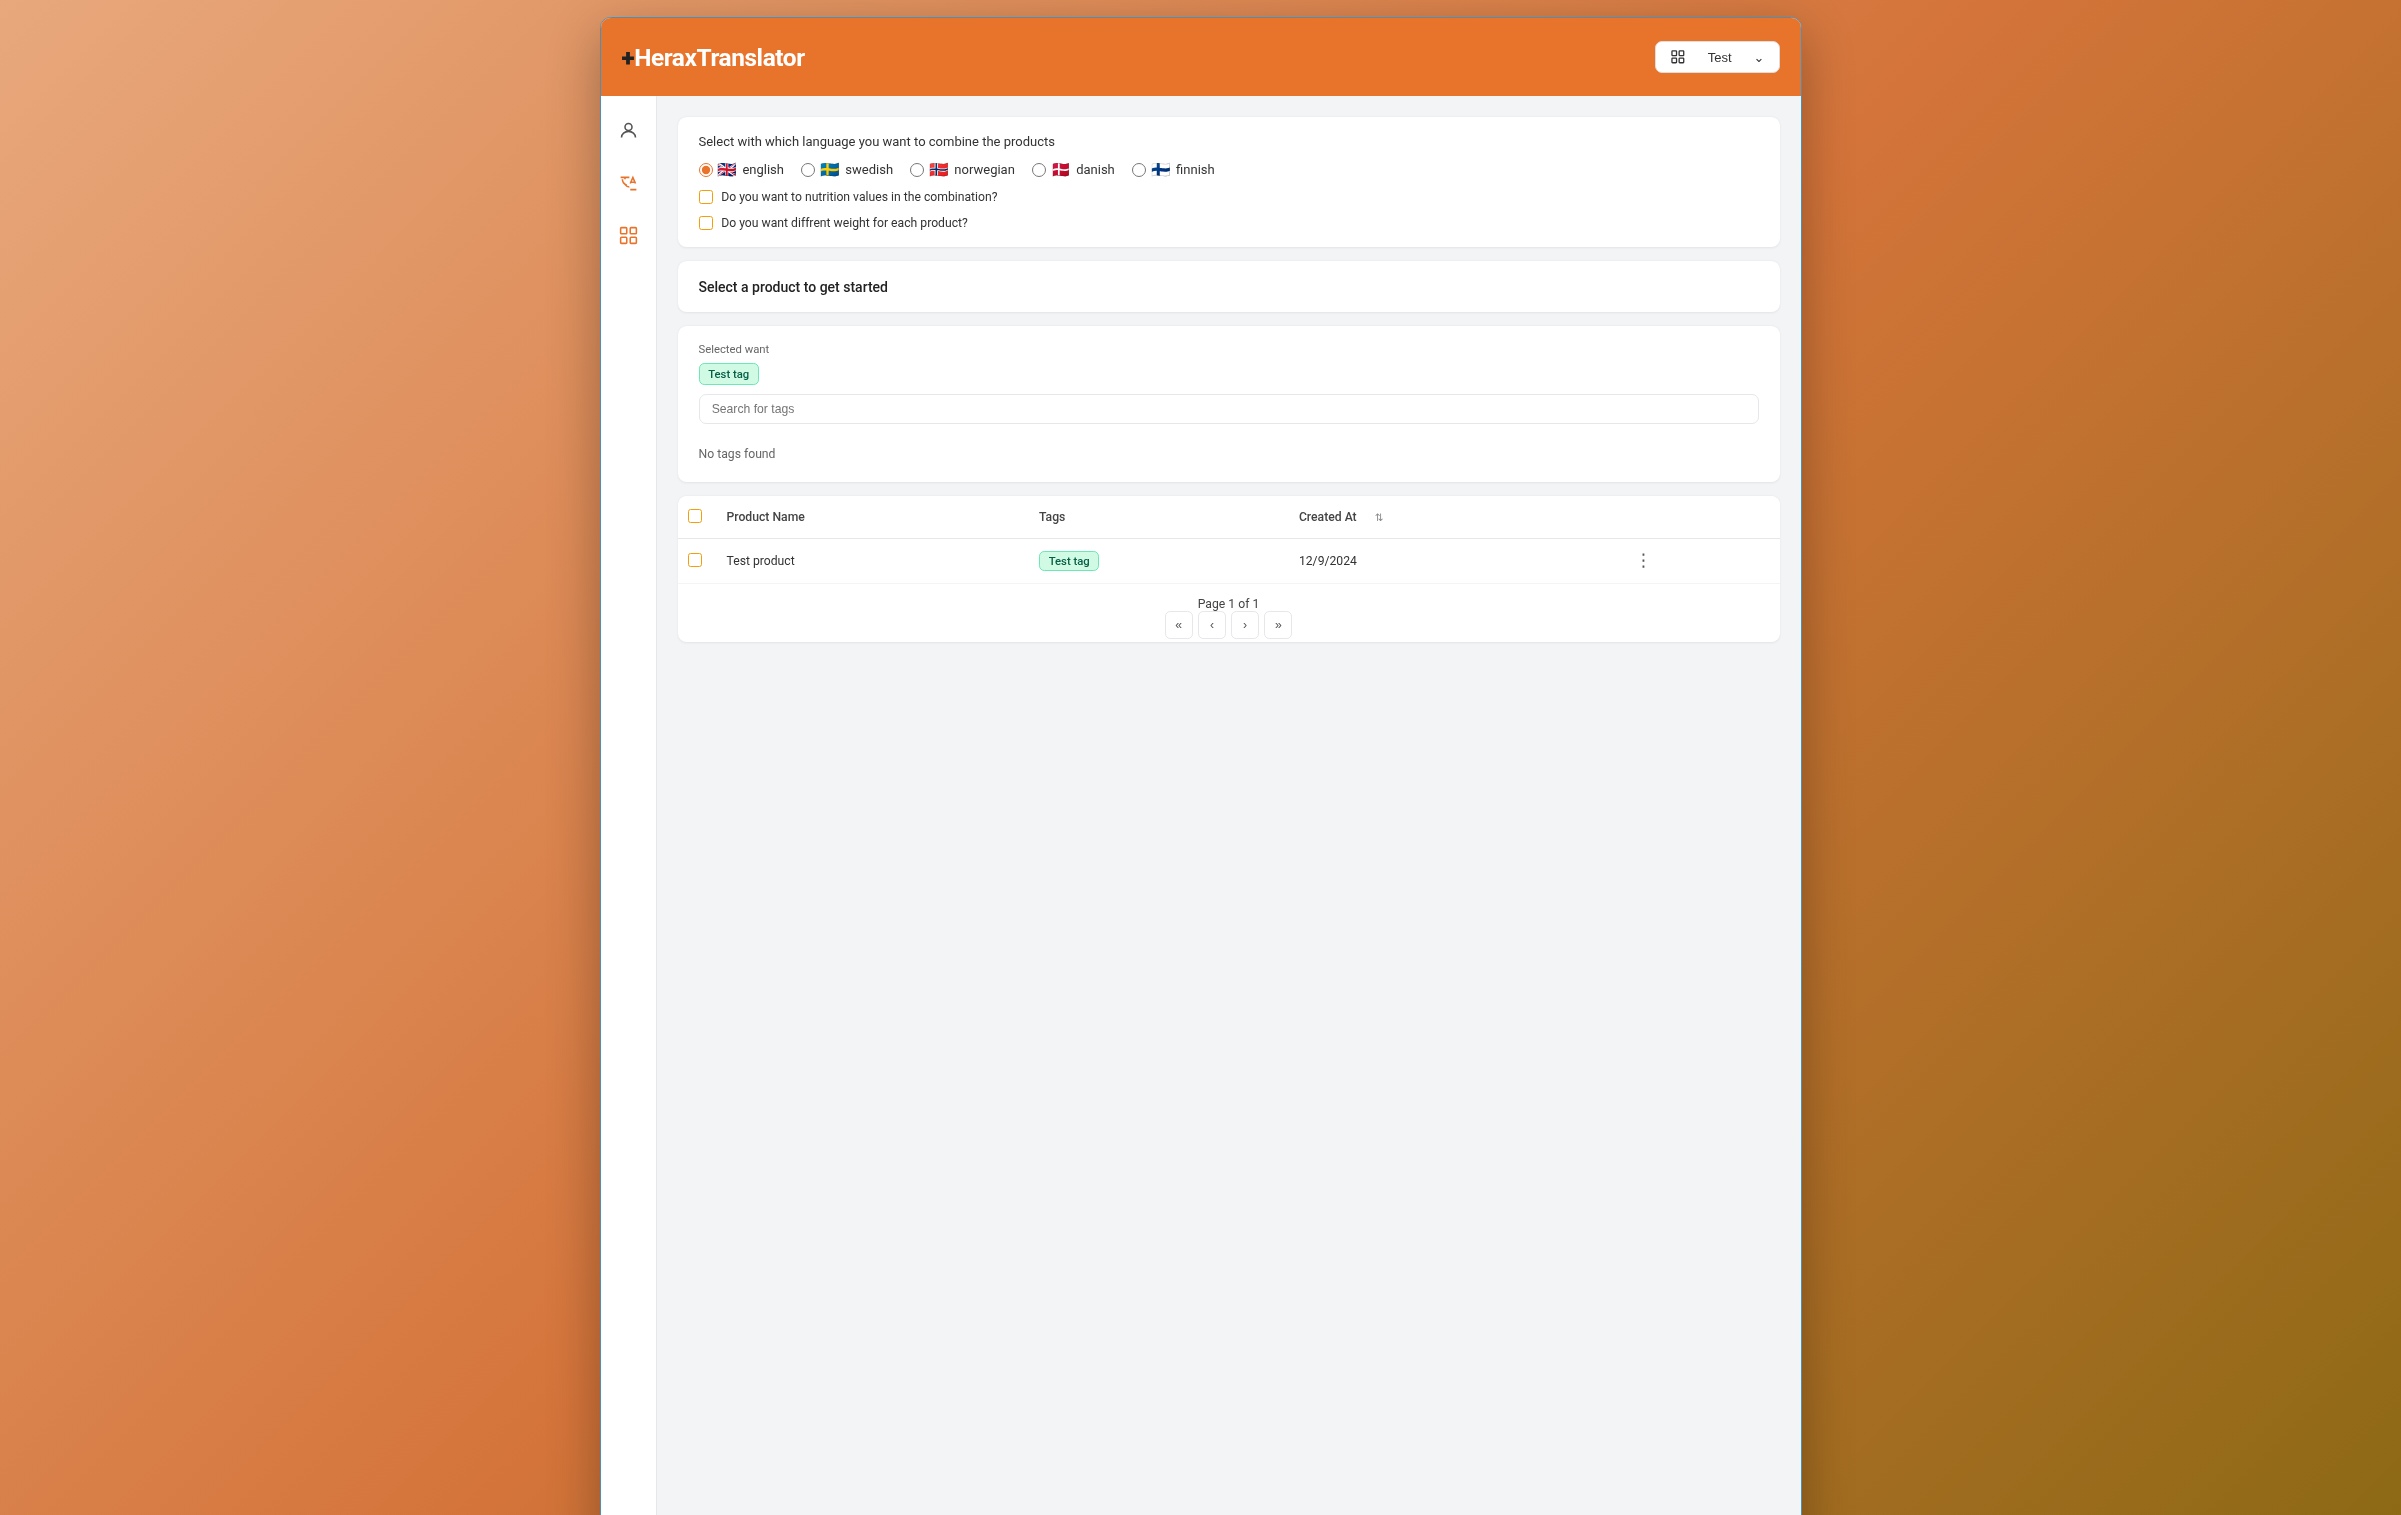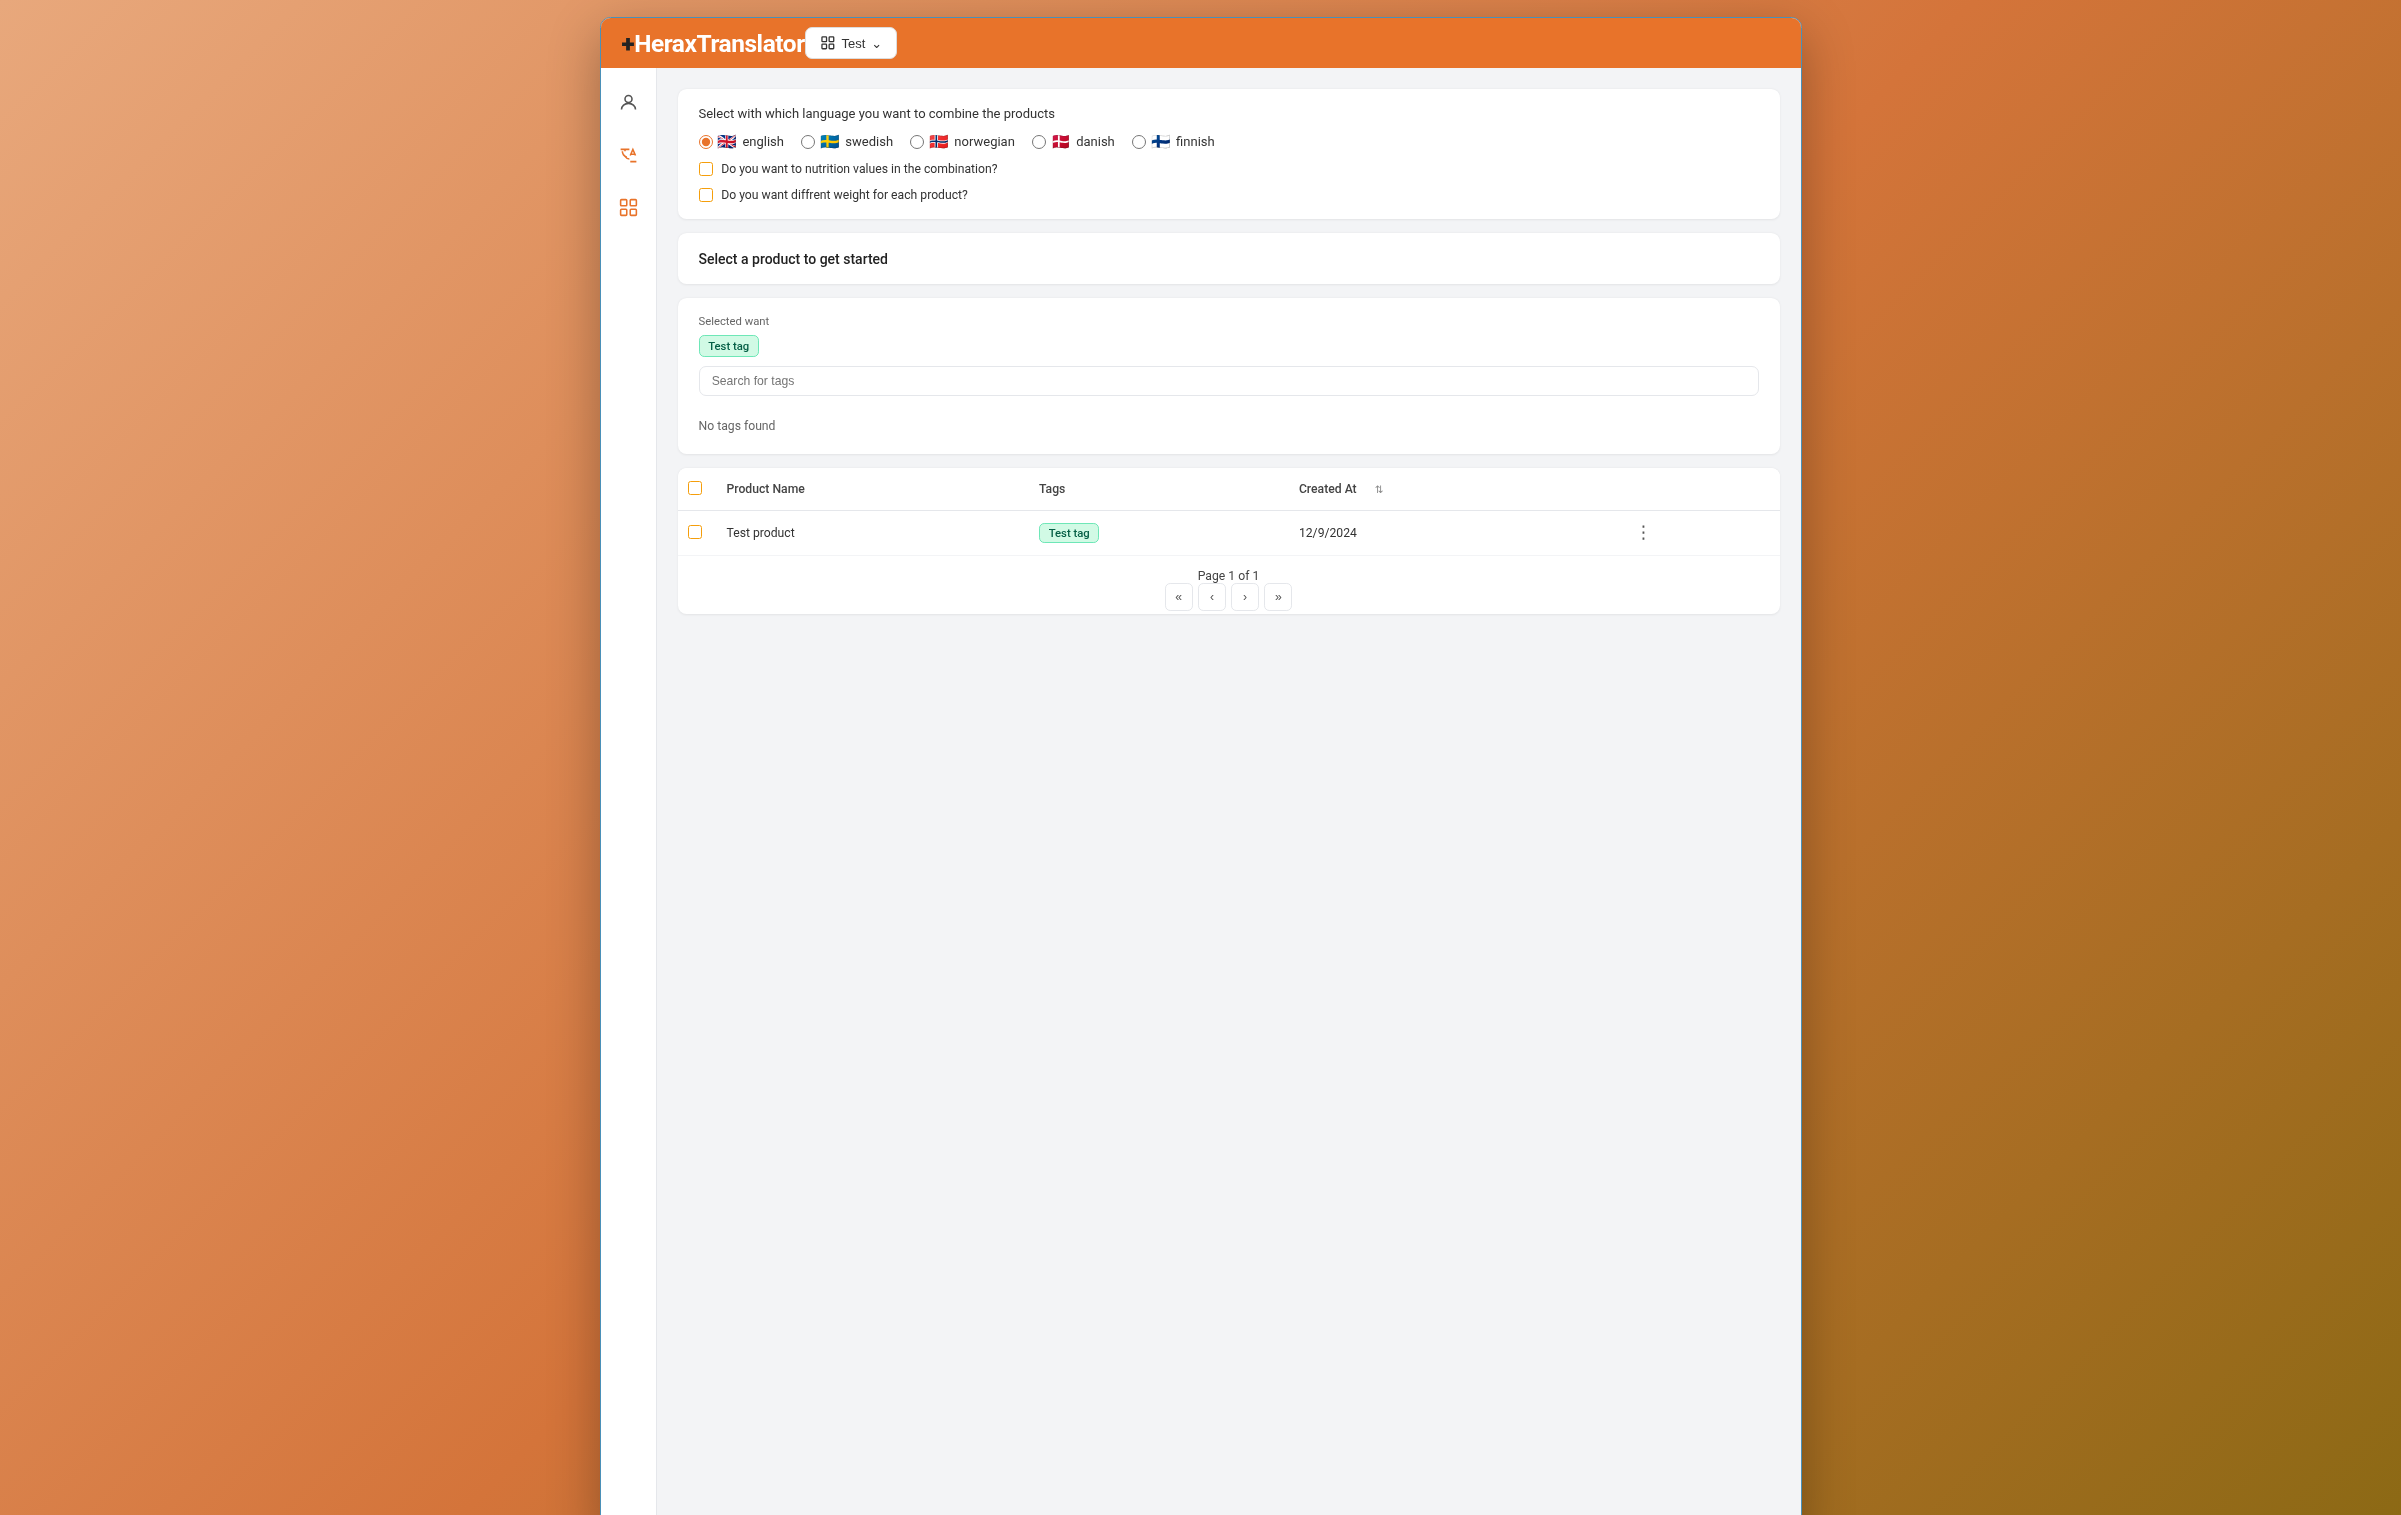--- a/index.html
+++ b/index.html
@@ -17,42 +17,43 @@
       max-width: 1202px;
       background: #f0f0f0;
       border-radius: 10.4px;
       overflow: hidden;
       box-shadow: 0 17.4px 52px rgba(0,0,0,0.3);
       border: 1.7px solid #4a90b8;
     }
     
     .header {
       background: #e8732a;
-      padding: 9px 21px;
-      display: flex;
-      align-items: center;
+      padding: 23px 21px;
+      display: flex;
+      align-items: center;
+      justify-content: space-between;
     }
     .logo {
       color: white;
       font-size: 24.4px;
       font-weight: 700;
       letter-spacing: -0.4px;
     }
     .logo-hash {
       color: #222;
       font-weight: 900;
     }
     .workspace-btn {
       background: white;
       border: 0.9px solid #ddd;
       border-radius: 7px;
       padding: 7px 14px;
       display: flex;
       align-items: center;
-      gap: 6px;
+      gap: 22px;
       cursor: pointer;
       font-size: 13px;
       font-weight: 500;
       color: #333;
     }
     .workspace-btn svg {
       width: 15.7px;
       height: 15.7px;
     }
     

